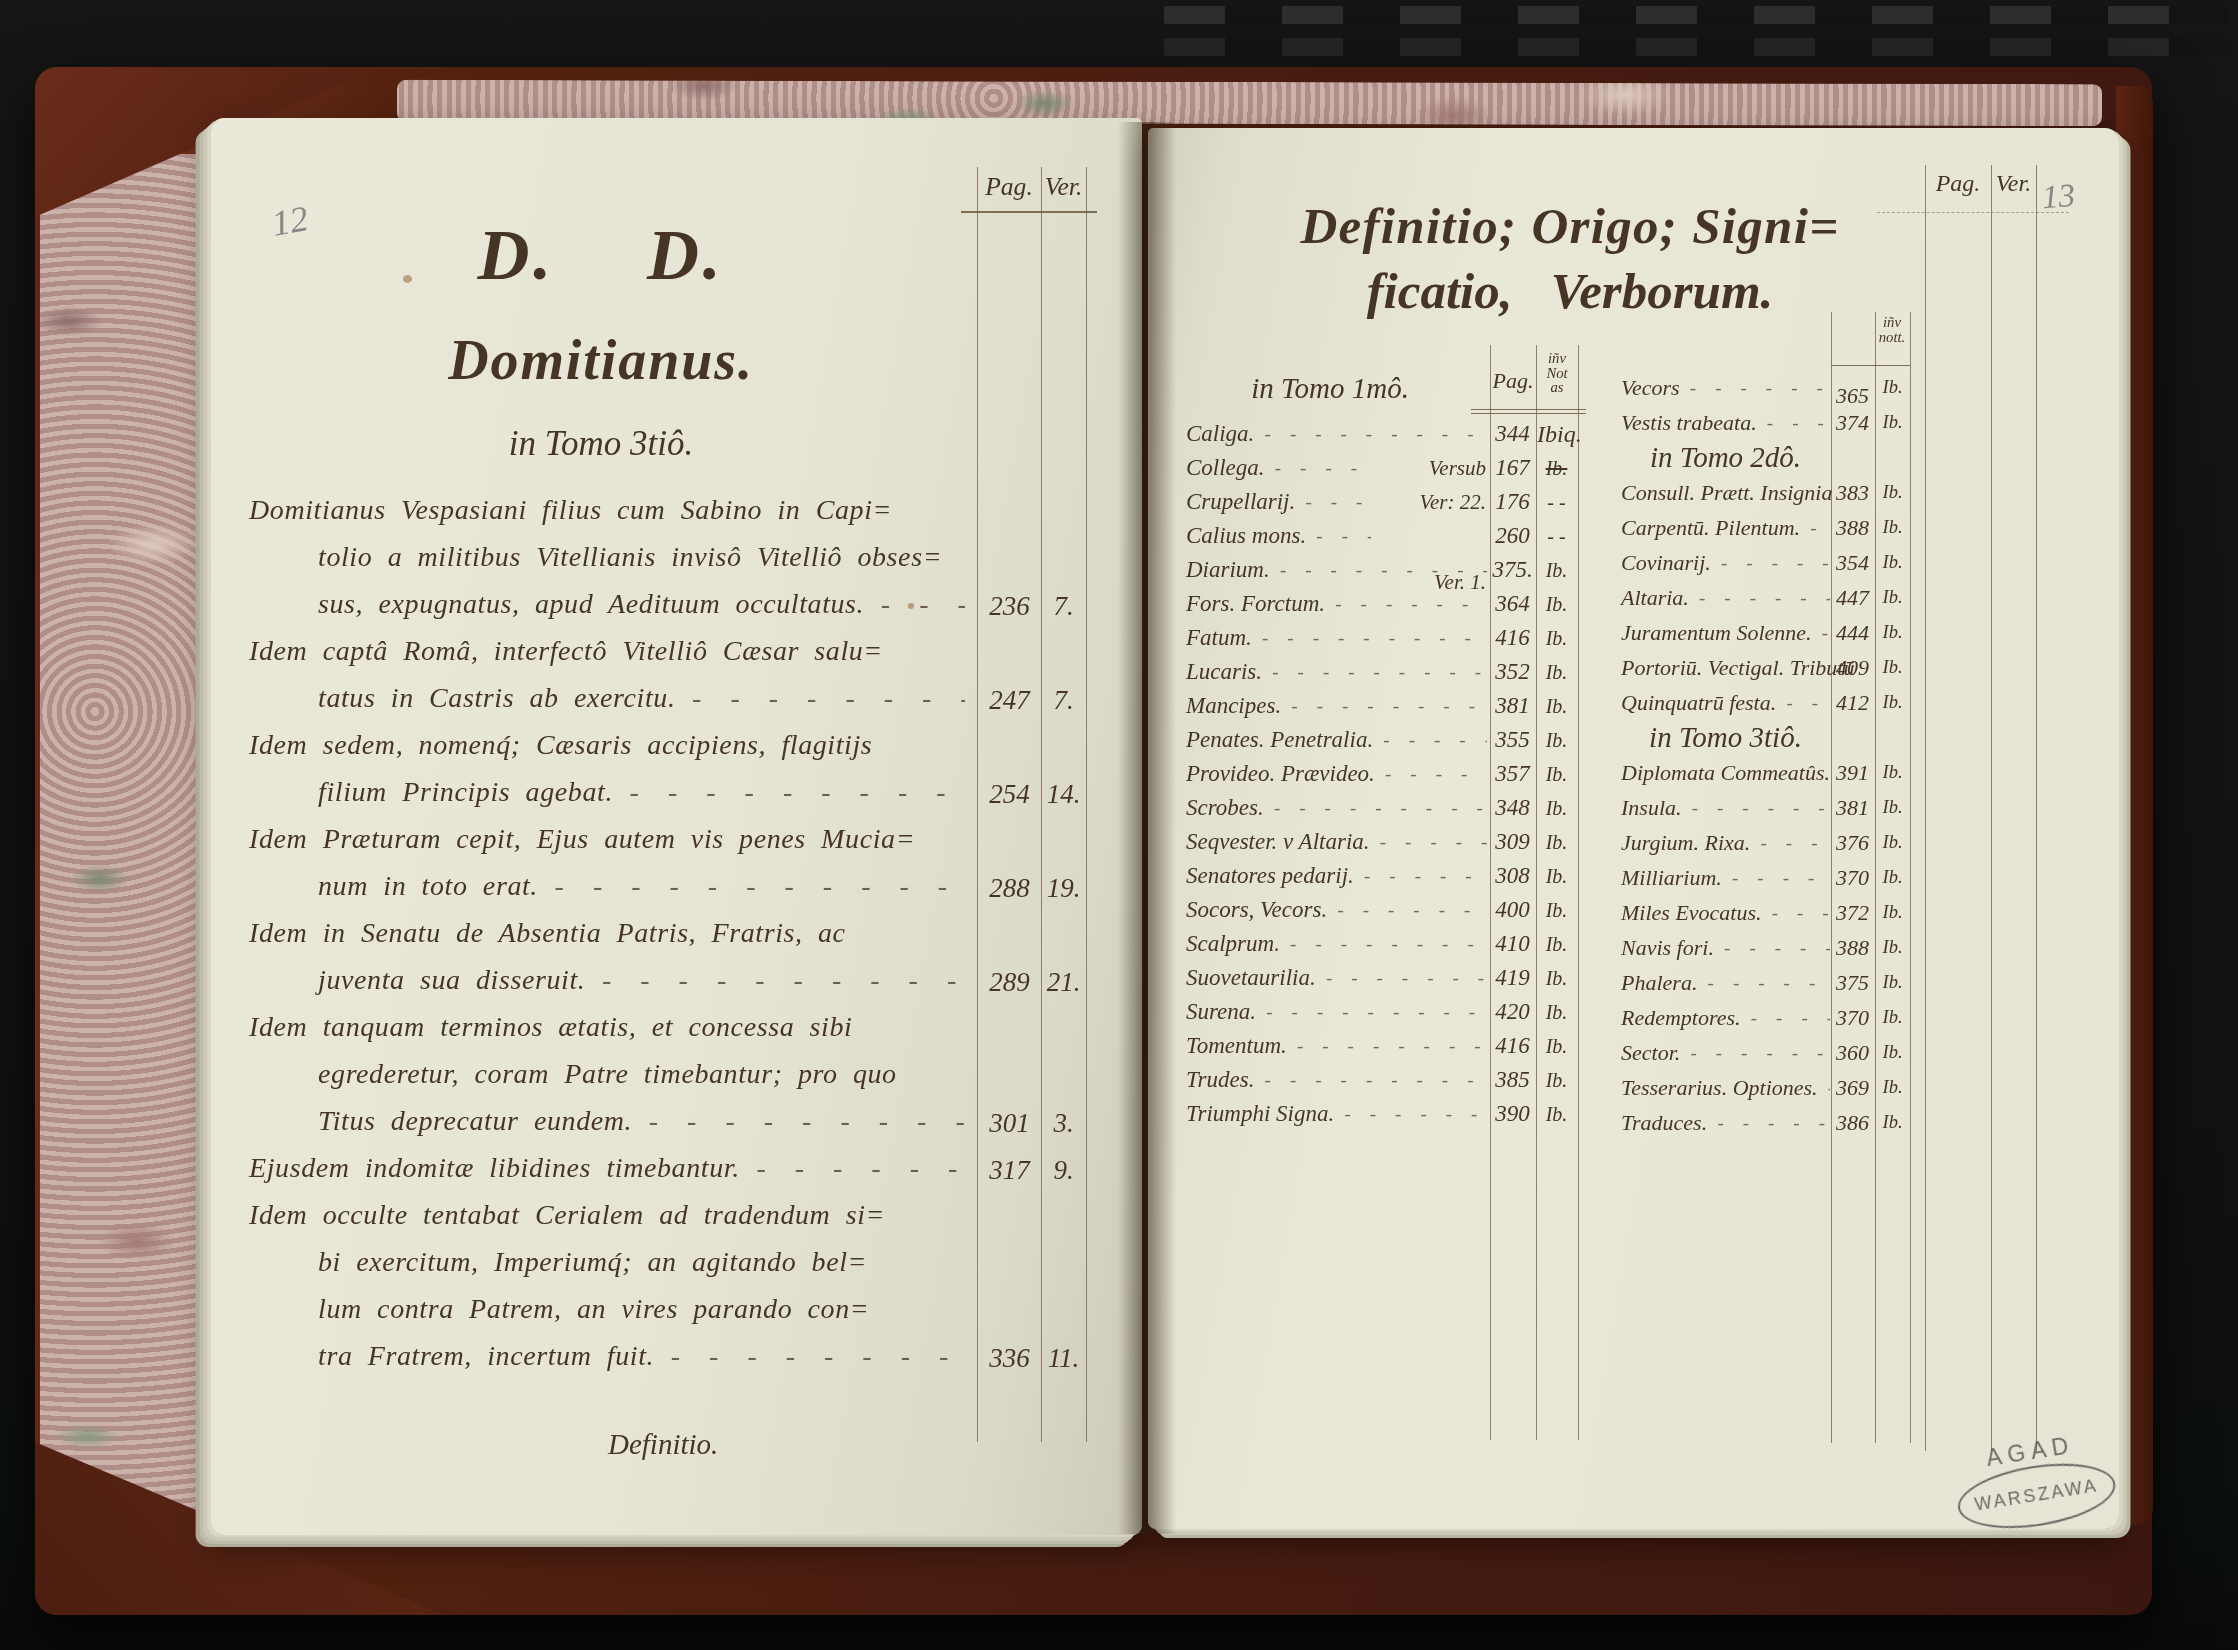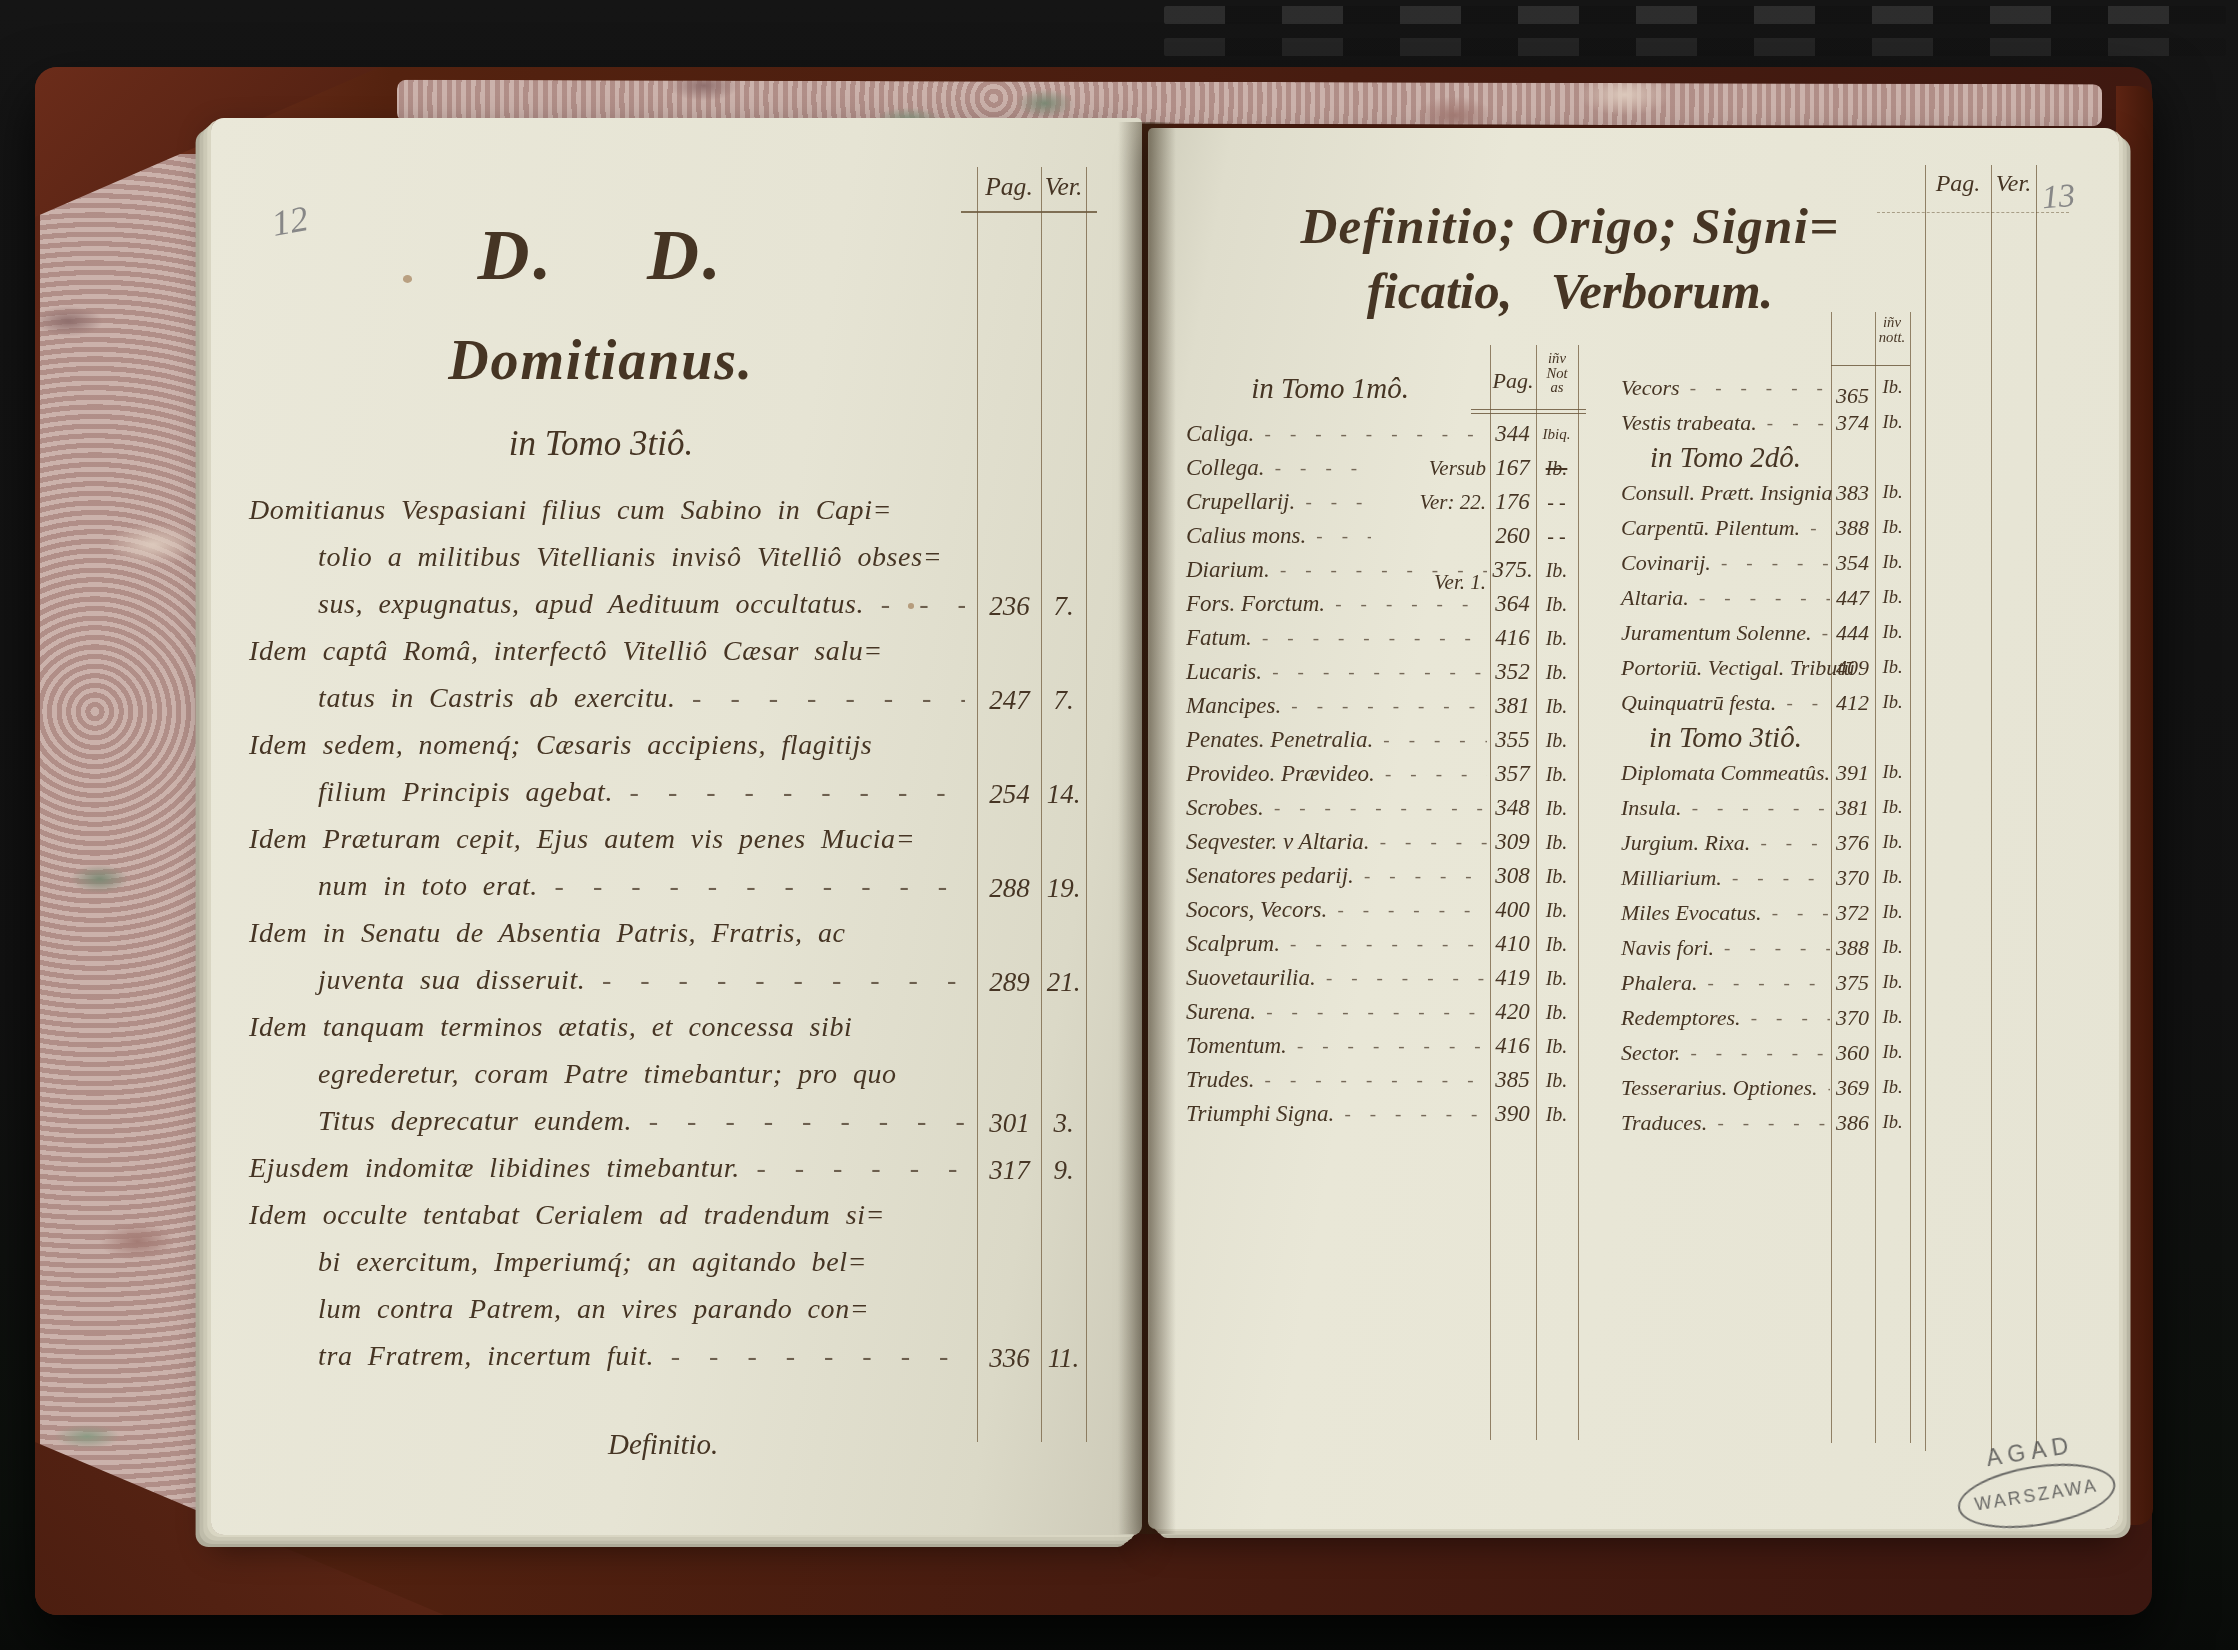--- a/index.html
+++ b/index.html
@@ -237,21 +237,21 @@
       <div>as</div>
     </div>
     <div class="dblrule" style="left:323px;top:281px;width:115px;"></div>
     <div class="list hand" style="left:38px;top:289px;width:393px;">
         <div class="lrow" style="height: 34px; line-height: 34px; font-size: 23px;">
           <div class="nwrap" style="width: 301px;">
             <span class="name">Caliga.</span>
             <span class="lleader" style="line-height: 34px;">----------------------------------------</span>
           </div>
           <span class="pag" style="left: 305px; width: 43px; top: 0px;">344</span>
-          <span class="notas" style="left: 351px; width: 39px; top: 0px; font-size: 15px;">Ibiq.</span>
+          <span class="notas" style="left: 351px; width: 39px; top: 0px; font-size: 24px;">Ibiq.</span>
         </div>
         <div class="lrow" style="height: 34px; line-height: 34px; font-size: 23px;">
           <div class="nwrap" style="width: 185px;">
             <span class="name">Collega.</span>
             <span class="lleader" style="line-height: 34px;">----------------------------------------</span>
           </div>
           <span class="note" style="left: 185px; width: 115px; top: 0px;">Versub</span>
           <span class="pag" style="left: 305px; width: 43px; top: 0px;">167</span>
           <span class="notas struck" style="left: 351px; width: 39px; top: 0px; font-size: 20px;">Ib.</span>
         </div>

